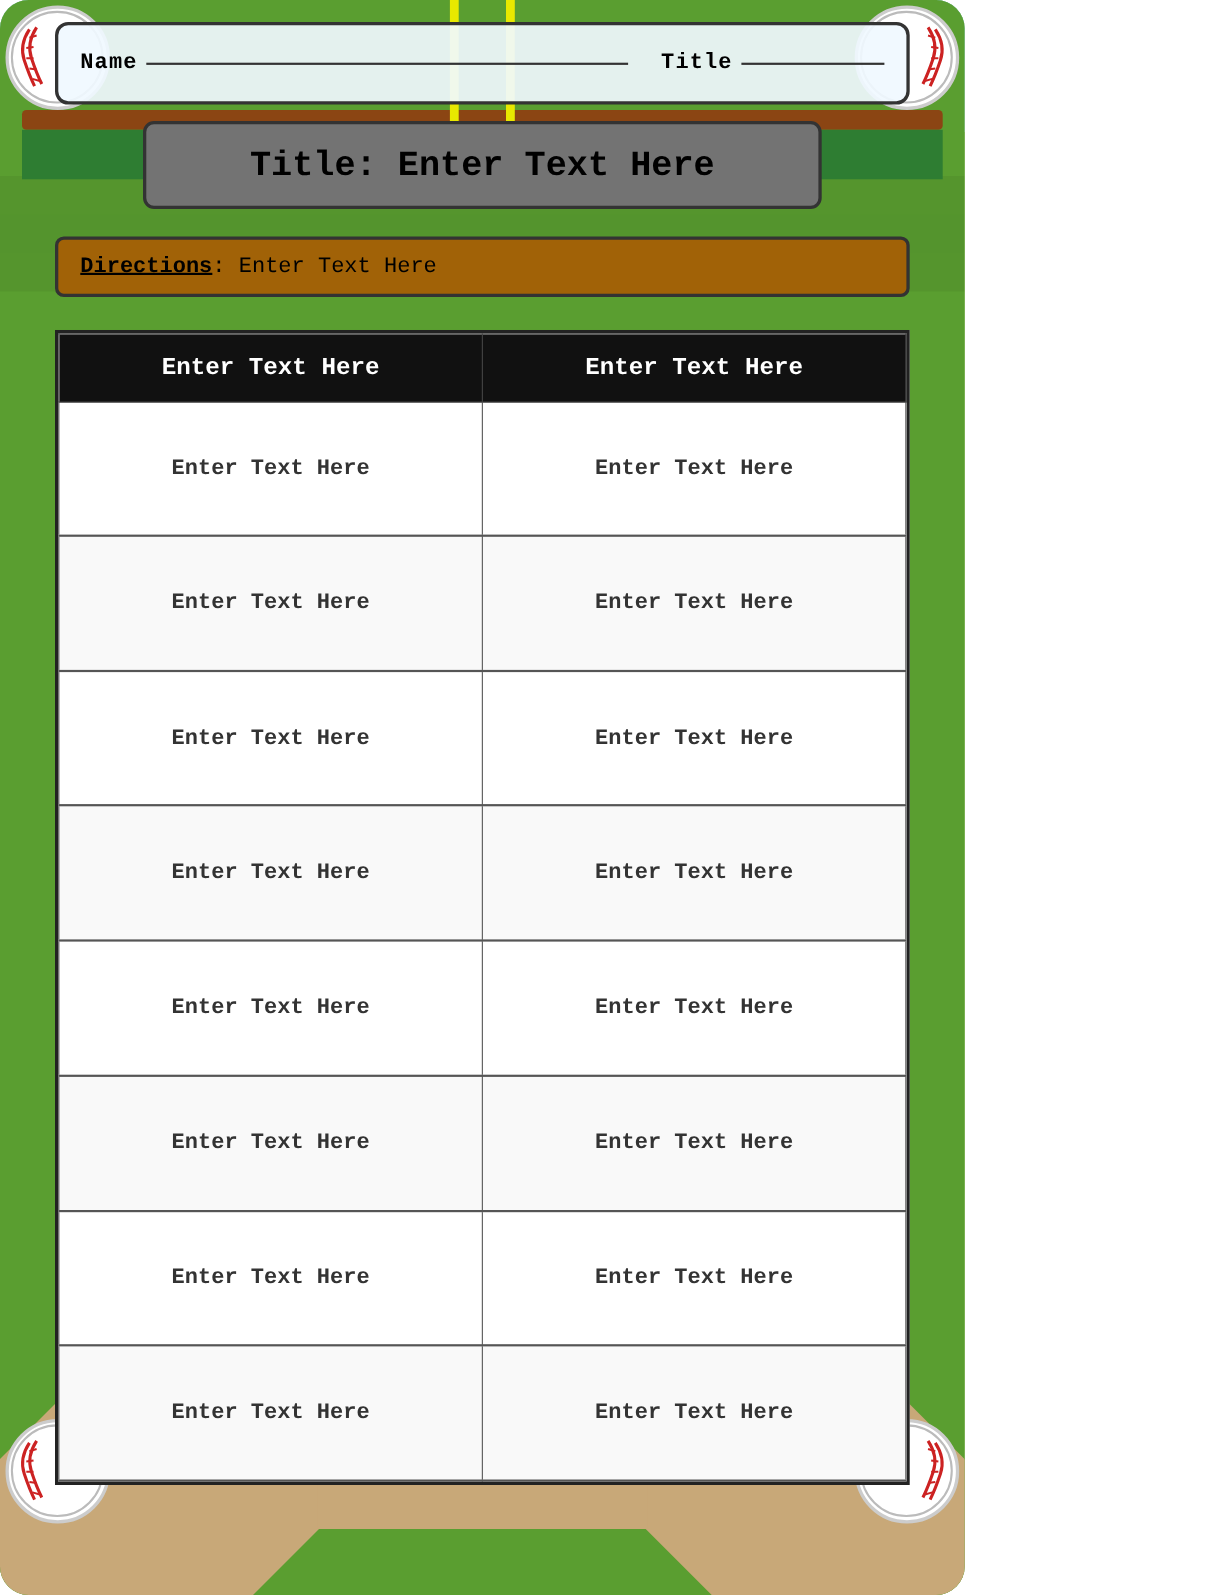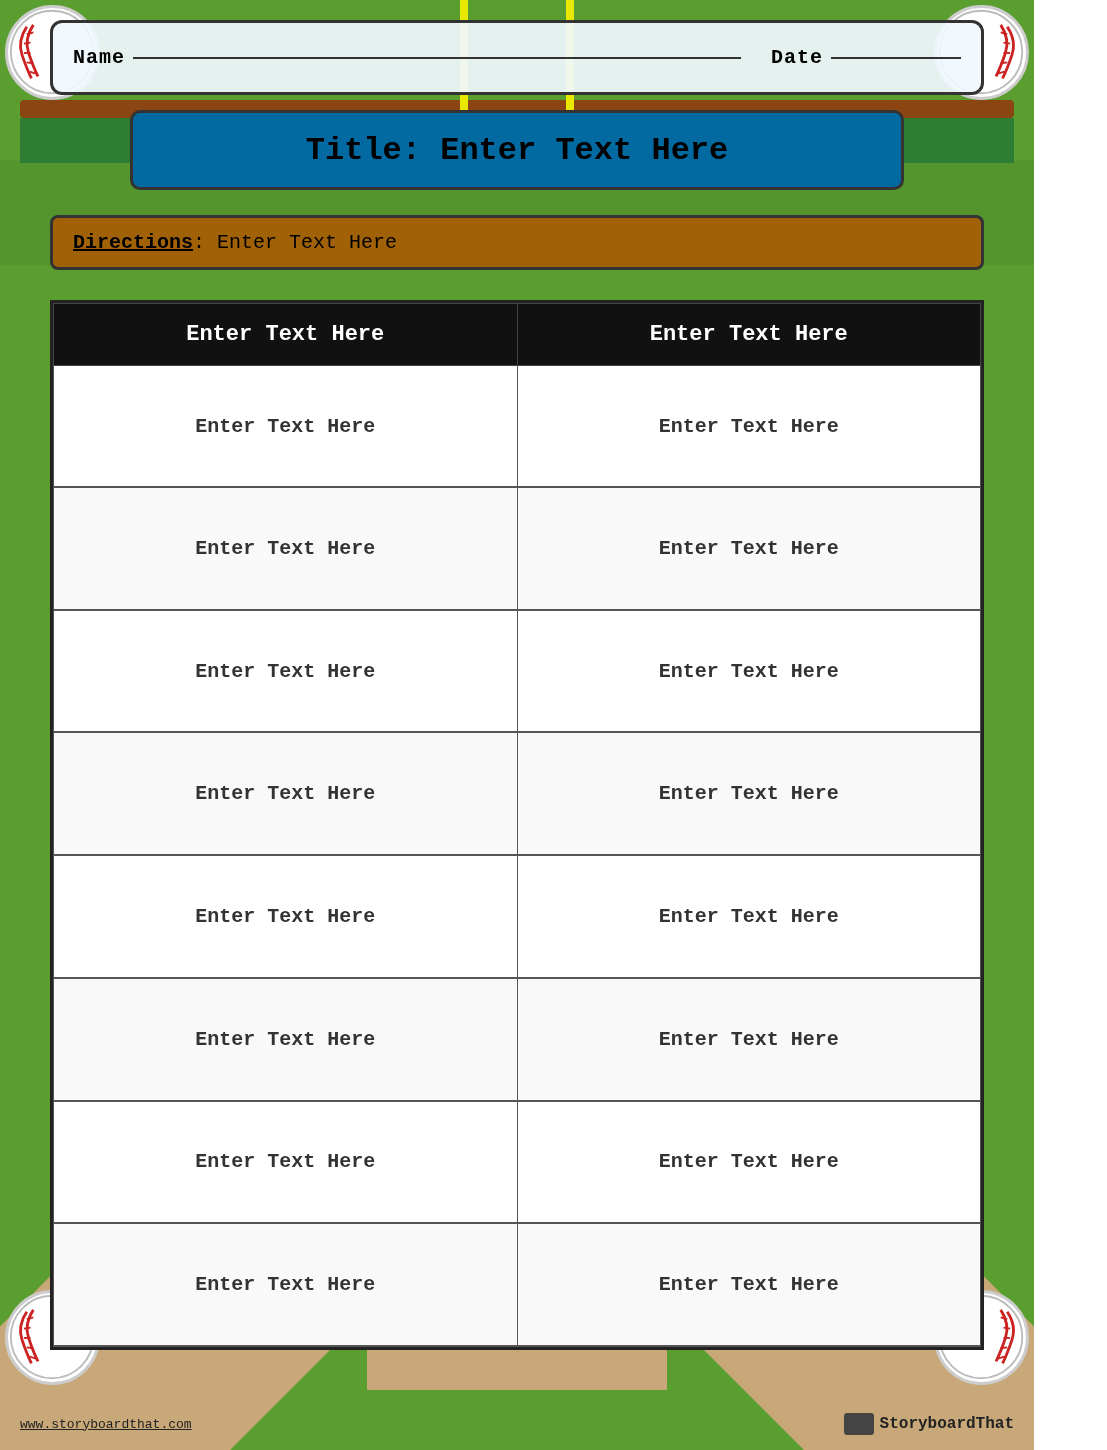--- a/index.html
+++ b/index.html
@@ -6,25 +6,26 @@
 
     body {
       width: 1107px;
       height: 1450px;
       overflow: hidden;
       font-family: 'Courier New', Courier, monospace;
       background: #fff;
     }
 
     .page {
-      width: 1034px;
+      width: 877px;
       height: 1450px;
       position: relative;
       background: #6aaa3a;
       overflow: hidden;
+      border-radius: 26px;
     }
 
     
     .field-bg {
       position: absolute;
       top: 0; left: 0;
       width: 100%; height: 100%;
       background: #5a9e30;
     }
 
@@ -167,21 +168,21 @@
       height: 2px;
     }
 
     
     .title-box {
       position: absolute;
       top: 110px;
       left: 130px;
       right: 130px;
       height: 80px;
-      background: #0369a1;
+      background: #737373;
       border: 3px solid #333;
       border-radius: 10px;
       display: flex;
       align-items: center;
       justify-content: center;
     }
 
     .title-text {
       font-family: 'Courier New', Courier, monospace;
       font-size: 32px;
@@ -426,21 +427,21 @@
       <line x1="72" y1="68" x2="65" y2="70" stroke="#cc2222" stroke-width="2"></line>
     </svg>
   </div>
 
   <div class="header-bar">
     <div class="name-section">
       <span class="name-label">Name</span>
       <div class="name-line"></div>
     </div>
     <div class="date-section">
-      <span class="date-label">Date</span>
+      <span class="date-label">Title</span>
       <div class="date-line"></div>
     </div>
   </div>
 
   <div class="title-box">
     <span class="title-text">Title: Enter Text Here</span>
   </div>
 
   <div class="directions-box">
     <span class="directions-text">
@@ -486,21 +487,14 @@
           <td>Enter Text Here</td>
         </tr>
         <tr>
           <td>Enter Text Here</td>
           <td>Enter Text Here</td>
         </tr>
       </tbody>
     </table>
   </div>
 
-  <div class="footer">
-    <span class="footer-url">www.storyboardthat.com</span>
-    <div class="footer-brand">
-      <span class="brand-icon"></span>
-      <span>StoryboardThat</span>
-    </div>
-  </div>
 
 </div>
 
 </body></html>

